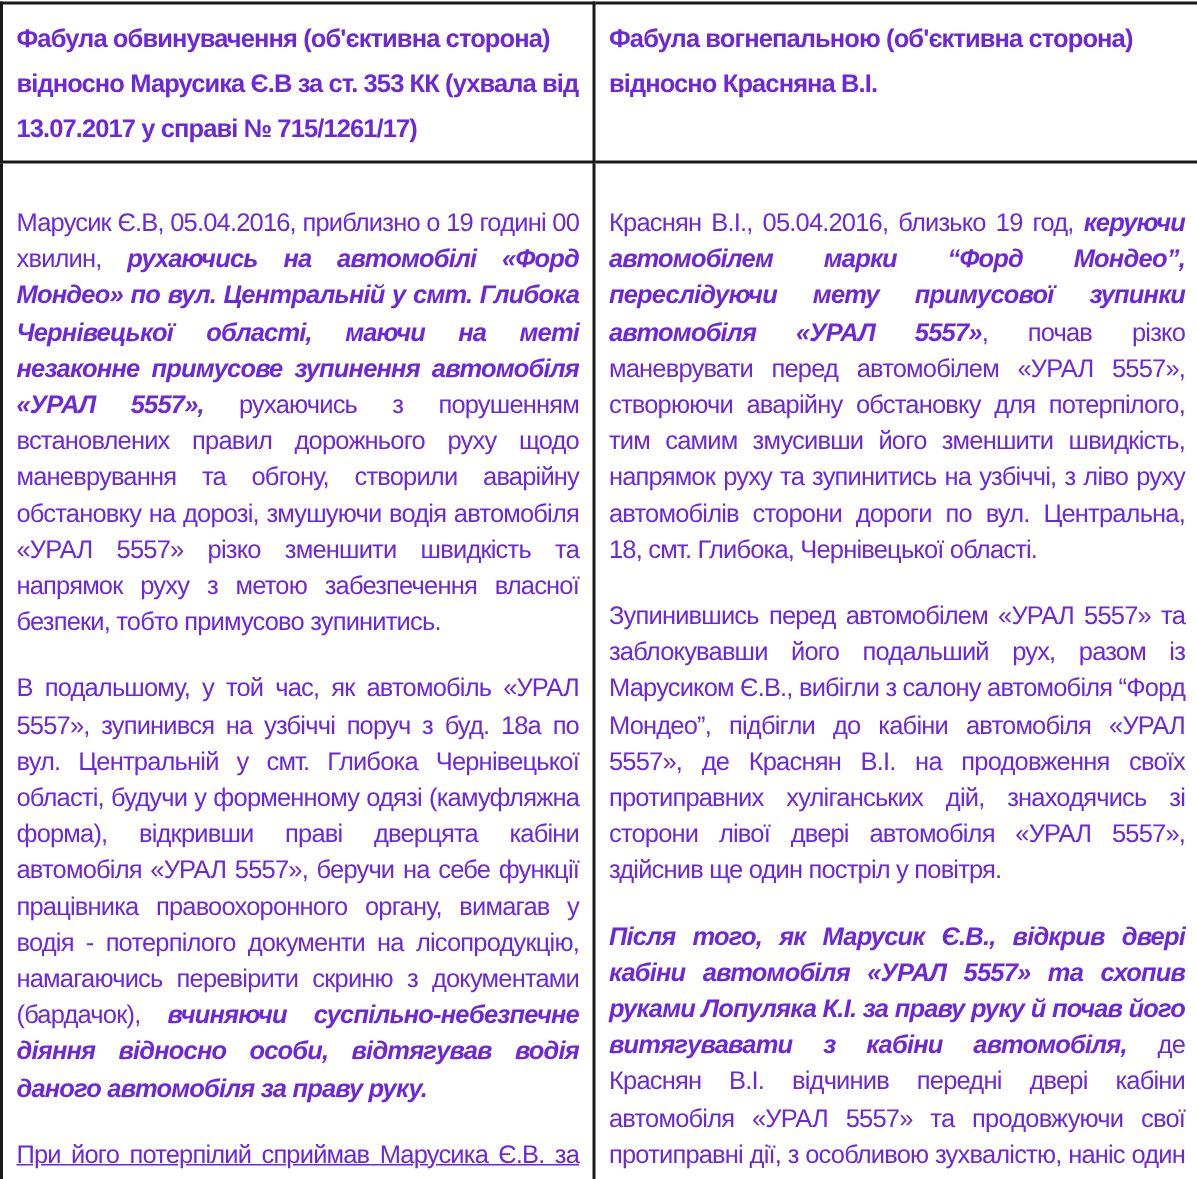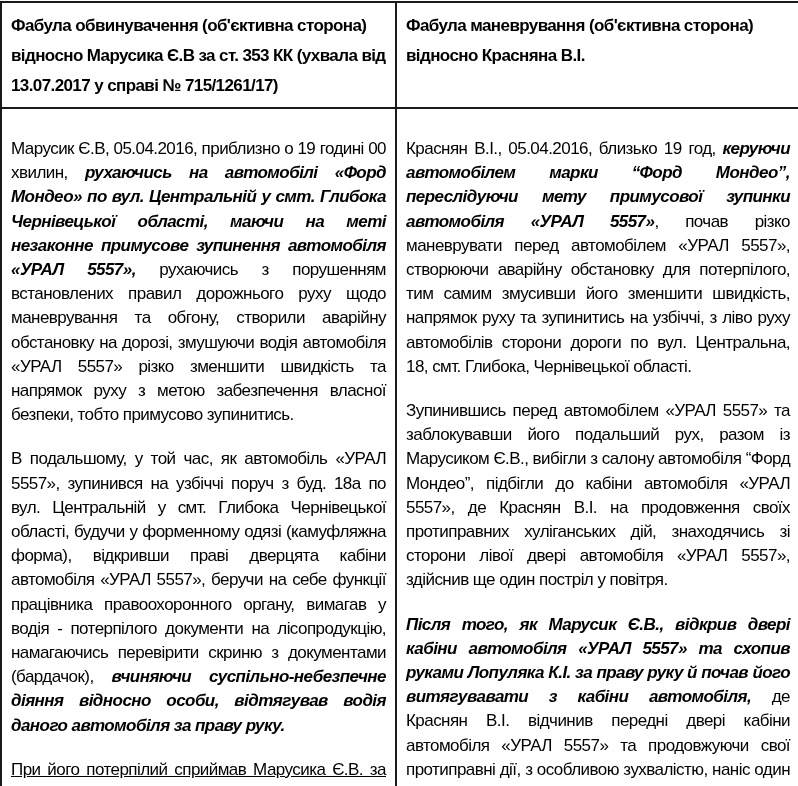--- a/index.html
+++ b/index.html
@@ -1,19 +1,19 @@
 <!DOCTYPE html>
 <html><head>
 <meta charset="utf-8">
 <style>
   html, body { margin: 0; padding: 0; background: #ffffff; }
   body { width: 798px; height: 786px; overflow: hidden; }
   .doc {
     position: absolute; left: 0; top: 0; width: 798px; height: 786px;
-    font-family: "Liberation Sans", sans-serif; color: #000000;
+    font-family: "Liberation Sans", sans-serif; color: #6d28d9;
   }
   table {
     border-collapse: collapse; width: 796px; table-layout: fixed;
     position: absolute; left: 0; top: 1px;
   }
   td {
     border: 2px solid #1a1a1a; vertical-align: top;
     padding: 0 9px 0 9px;
   }
   td.col-left { width: 375px; }
@@ -35,21 +35,21 @@
 <body>
 
 <div class="doc">
   <table>
     <tbody>
         <tr class="head">
       <td class="col-left">
         <div class="h">Фабула обвинувачення (об'єктивна сторона) відносно Марусика Є.В за ст. 353 КК (ухвала від 13.07.2017 у справі  № 715/1261/17)</div>
       </td>
       <td class="col-right">
-        <div class="h">Фабула маневрування (об'єктивна сторона) відносно Красняна В.І.</div>
+        <div class="h">Фабула вогнепальною (об'єктивна сторона) відносно Красняна В.І.</div>
       </td>
     </tr>
     <tr class="body">
       <td class="col-left">
         <p class="p">
           <span>Марусик Є.В, 05.04.2016, приблизно о 19 годині 00 хвилин, </span><span class="bi">рухаючись на автомобілі «Форд Мондео» по вул. Центральній у смт. Глибока Чернівецької області, маючи на меті незаконне примусове зупинення автомобіля «УРАЛ 5557»,</span><span> рухаючись з порушенням встановлених правил дорожнього руху щодо маневрування та обгону, створили аварійну обстановку на дорозі, змушуючи водія автомобіля «УРАЛ 5557» різко зменшити швидкість та напрямок руху з метою забезпечення власної безпеки, тобто примусово зупинитись.</span>
         </p>
         <p class="p">
           <span>В подальшому, у той час, як автомобіль «УРАЛ 5557», зупинився на узбіччі поруч з буд. 18а по вул. Центральній у смт. Глибока Чернівецької області, будучи у форменному одязі (камуфляжна форма), відкривши праві дверцята кабіни автомобіля «УРАЛ 5557», беручи на себе функції працівника правоохоронного органу, вимагав у водія - потерпілого документи на лісопродукцію, намагаючись перевірити скриню з документами (бардачок), </span><span class="bi">вчиняючи суспільно-небезпечне діяння відносно особи, відтягував водія даного автомобіля за праву руку.</span>
         </p>

